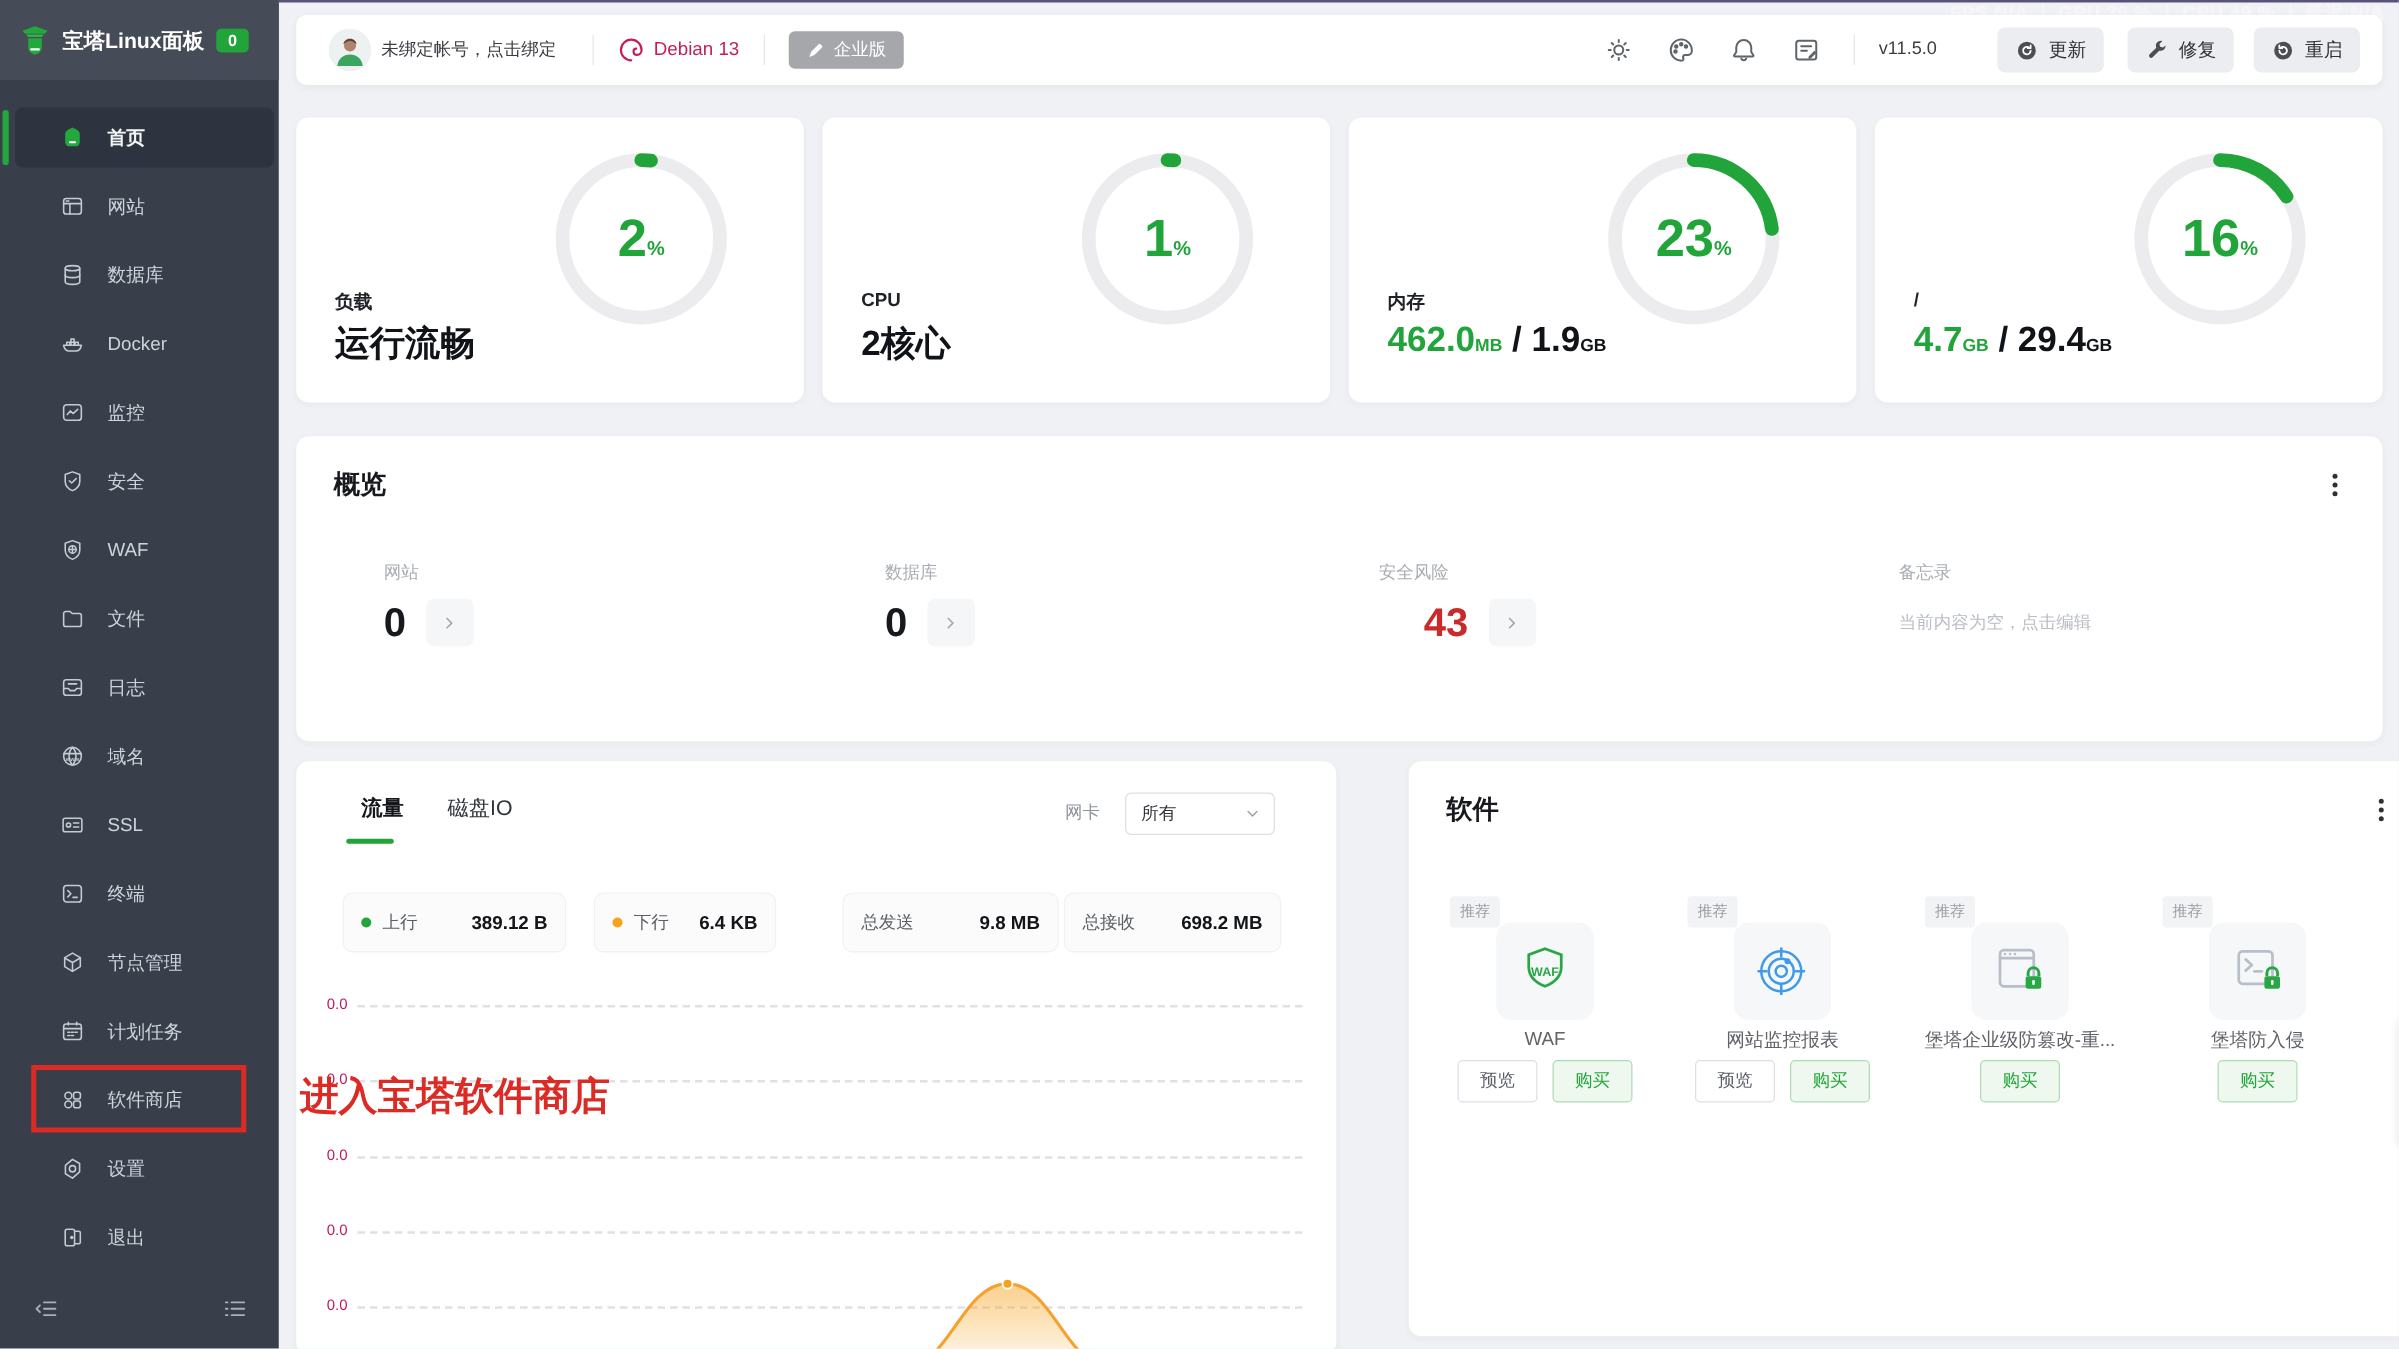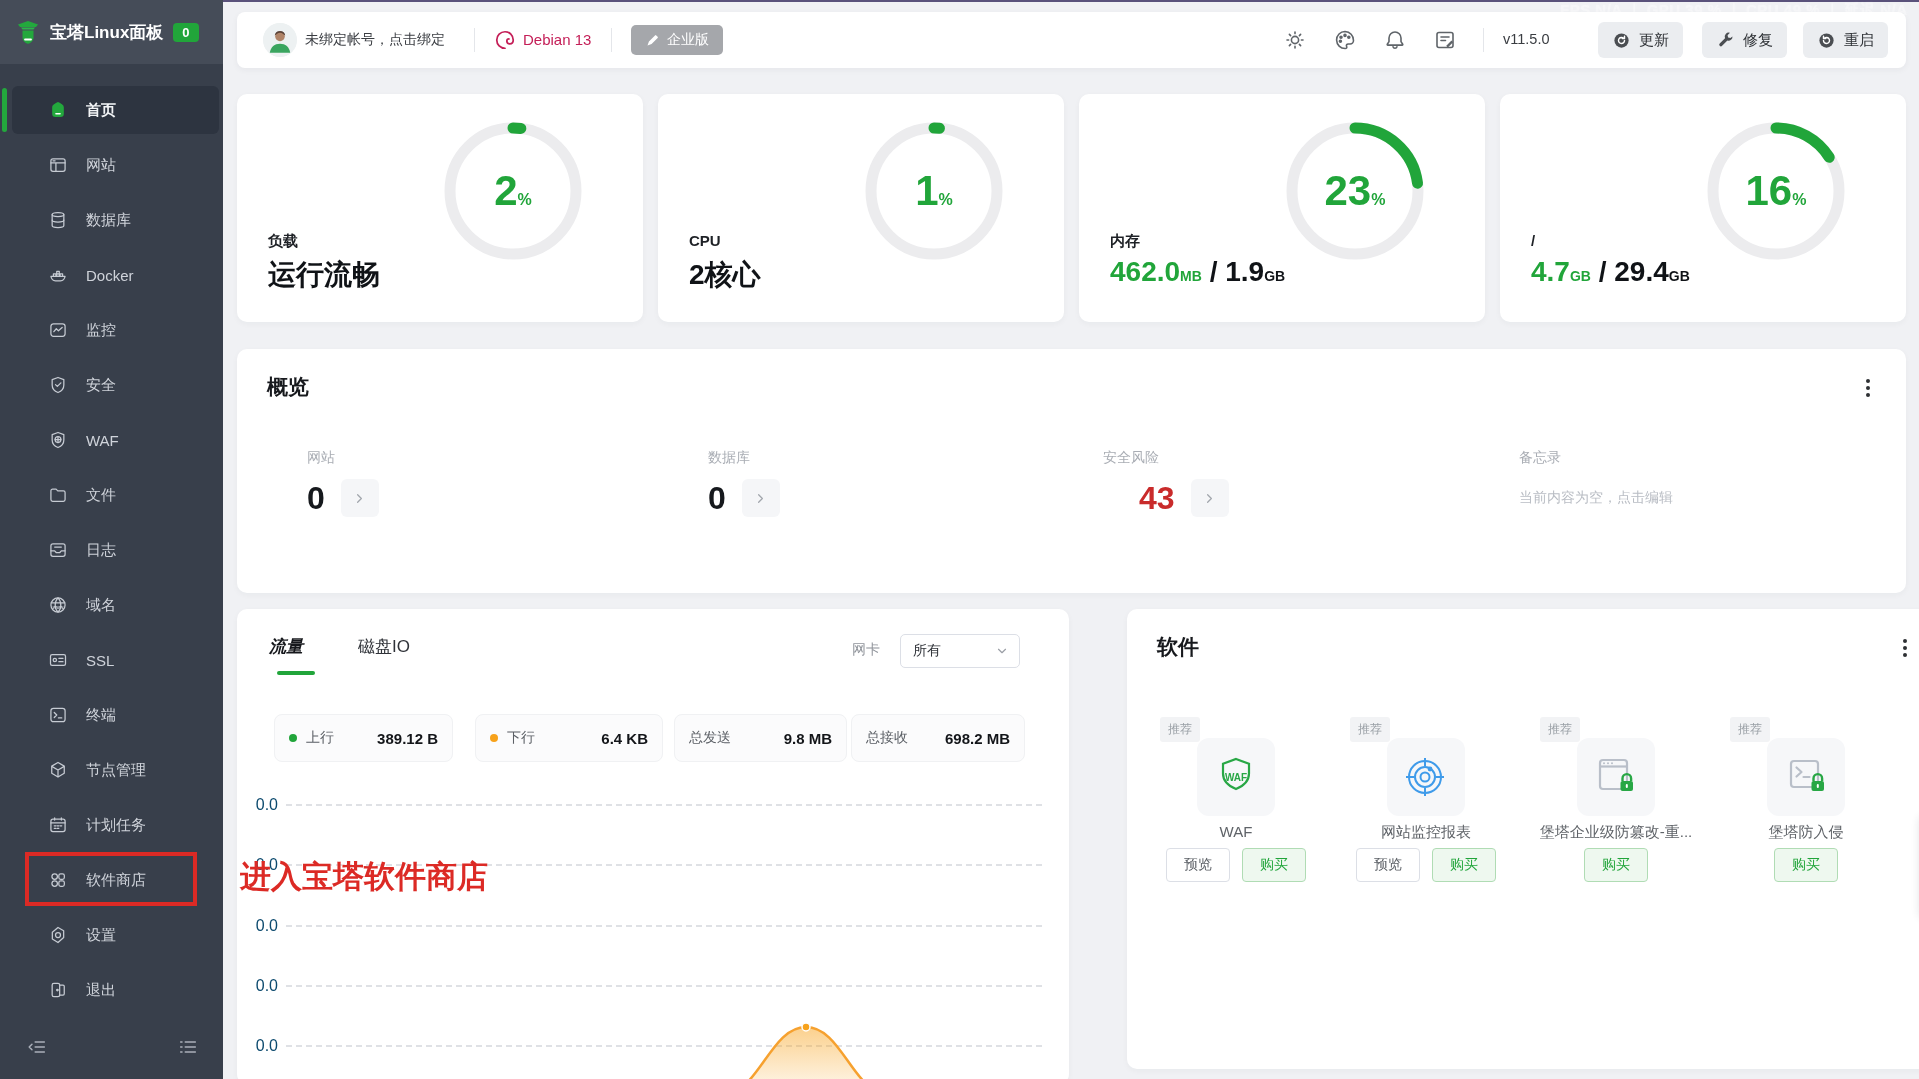--- a/index.html
+++ b/index.html
@@ -57,21 +57,21 @@
   .tab{position:absolute;top:26px;font-size:17px;color:#303339;cursor:pointer;}
   .tab.active{font-weight:bold;color:#15171b;}
   .tab-underline{position:absolute;top:62px;width:38px;height:4px;border-radius:2px;background:#21a53a;}
   .nic-label{position:absolute;left:615px;top:32px;font-size:14px;color:#8f939a;}
   .nic-select{position:absolute;left:663px;top:25px;width:120px;height:34px;border:1px solid #dcdfe6;border-radius:5px;background:#fff;display:flex;align-items:center;justify-content:space-between;padding:0 10px 0 12px;font-size:14px;color:#303339;cursor:pointer;box-sizing:border-box;}
   .chip{position:absolute;top:105px;height:48px;background:#fbfbfc;border:1px solid #f0f1f3;border-radius:8px;display:flex;align-items:center;box-sizing:border-box;padding:0 14px;}
   .chip .dot{width:8px;height:8px;border-radius:50%;margin-right:9px;}
   .chip .c-label{font-size:14px;color:#5c6066;}
   .chip .c-val{margin-left:auto;font-size:15px;font-weight:bold;color:#131519;}
   .grid-row{position:absolute;left:0;height:16px;width:810px;}
-  .grid-row .ytick{position:absolute;left:8px;top:0;width:33px;text-align:right;font-size:16px;color:#0c4a6e;}
+  .grid-row .ytick{position:absolute;left:8px;top:0;width:33px;text-align:right;font-size:12px;color:#be185d;}
   .grid-row .dash{position:absolute;left:49px;right:5px;top:8px;border-top:2px dashed #dfe1e5;}
   
   .sw-col{position:absolute;top:100px;width:180px;height:290px;}
   .sw-tag{position:absolute;left:14px;top:8px;background:#f2f3f5;color:#9aa0a6;font-size:12px;padding:4px 8px;border-radius:3px;}
   .sw-tile{position:absolute;left:51px;top:29px;width:78px;height:78px;border-radius:12px;background:#f6f7f9;display:flex;align-items:center;justify-content:center;cursor:pointer;}
   .sw-name{position:absolute;left:0;top:114px;width:180px;text-align:center;font-size:15px;color:#5f6368;white-space:nowrap;}
   .sw-btns{position:absolute;left:0;top:139px;width:180px;display:flex;justify-content:center;gap:12px;}
   .btn-preview{width:64px;height:34px;border:1px solid #dcdfe6;background:#fff;border-radius:4px;color:#5c6066;font-size:14px;font-family:inherit;cursor:pointer;}
   .btn-buy{width:64px;height:34px;border:1px solid #b0dcb4;background:#eef8ef;border-radius:4px;color:#21a53a;font-size:14px;font-family:inherit;cursor:pointer;}
   
@@ -467,39 +467,39 @@
             <path d="M9 6l6 6-6 6"></path>
           </svg>
         </span>
     </div>
 
     <div class="ov-item-label" style="left:1282px;">备忘录</div>
     <div class="memo-empty" style="left:1282px;">当前内容为空，点击编辑</div>
   </div>
 
   <div class="card" style="left:237px;top:609px;width:832px;height:475px;">
-    <div class="tab active" style="left:32px;font-style:italic;">流量</div>
+    <div class="tab active" style="left:52px;">流量</div>
     <div class="tab" style="left:121px;">磁盘IO</div>
     <div class="tab-underline" style="left:40px;"></div>
     <div class="nic-label">网卡</div>
     <div class="nic-select">
       <span>所有</span>
       <span>
           <svg viewBox="0 0 24 24" width="14" height="14" fill="none" stroke="#9b9fa6" stroke-width="2" stroke-linecap="round" stroke-linejoin="round">
             <path d="M6 9l6 6 6-6"></path>
           </svg>
         </span>
     </div>
 
     <div class="chip" style="left:37px;width:179px;">
       <span class="dot" style="background:#21a53a;"></span>
       <span class="c-label">上行</span>
       <span class="c-val">389.12 B</span>
     </div>
-    <div class="chip" style="left:238px;width:188px;">
+    <div class="chip" style="left:238px;width:146px;">
       <span class="dot" style="background:#f7a21b;"></span>
       <span class="c-label">下行</span>
       <span class="c-val">6.4 KB</span>
     </div>
     <div class="chip" style="left:437px;width:173px;">
       <span class="c-label">总发送</span>
       <span class="c-val">9.8 MB</span>
     </div>
     <div class="chip" style="left:614px;width:174px;">
       <span class="c-label">总接收</span>

